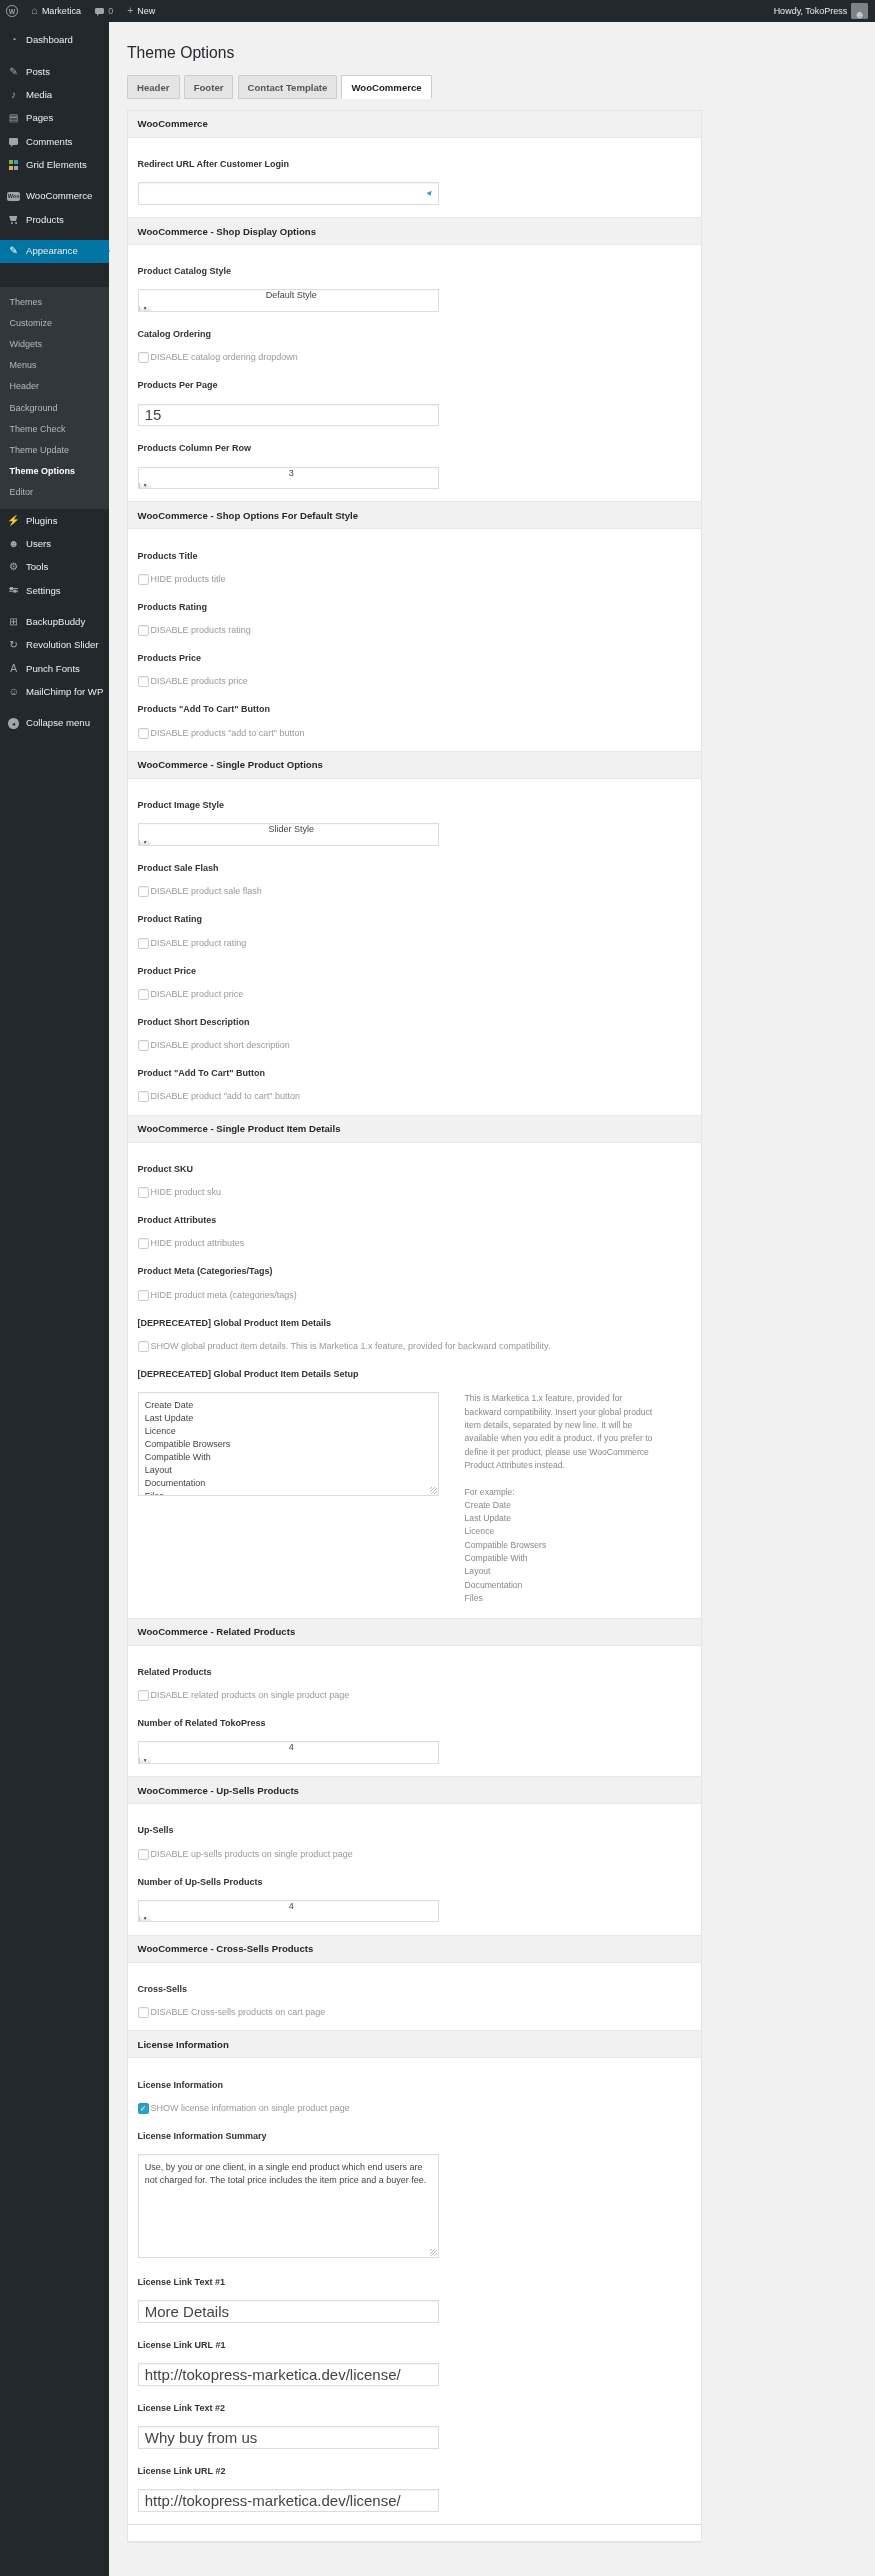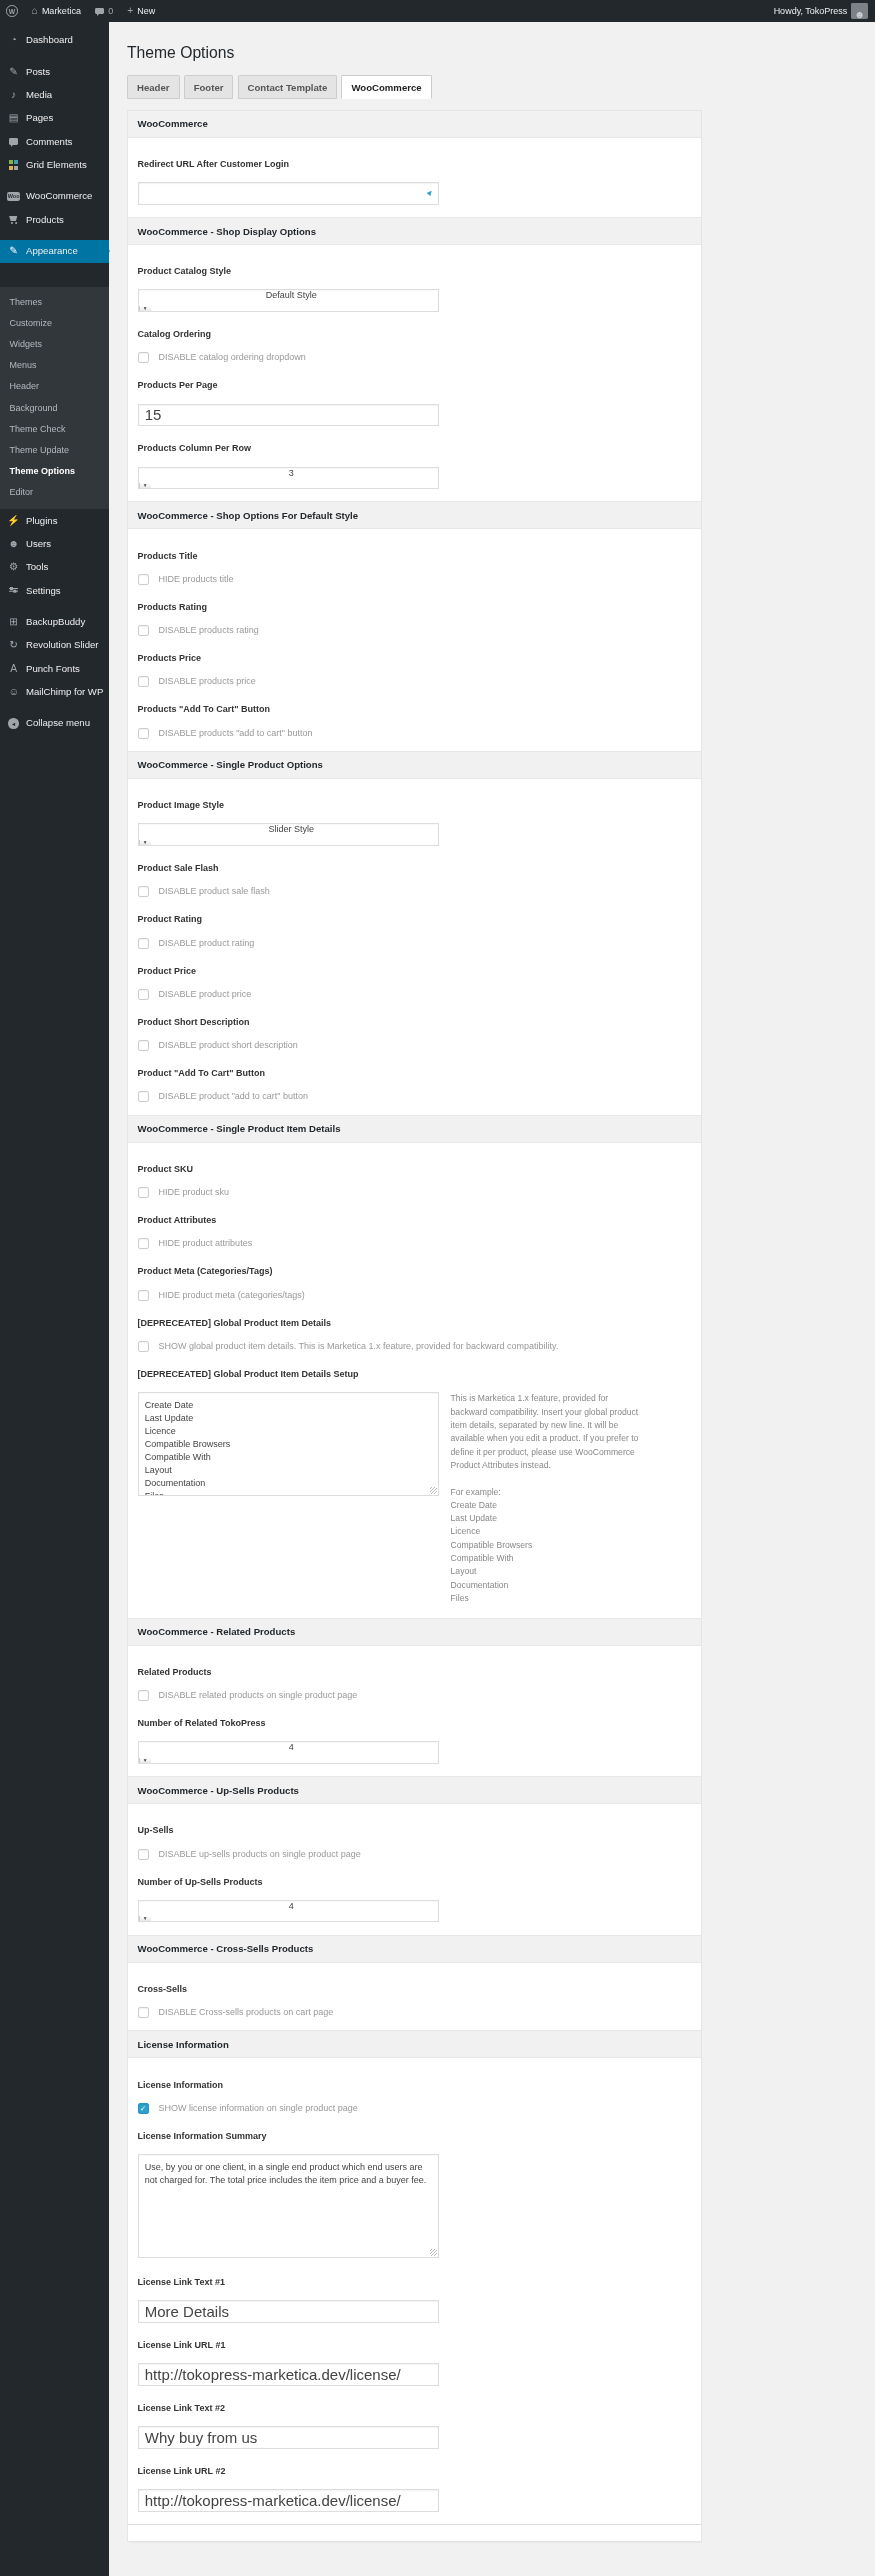--- a/index.html
+++ b/index.html
@@ -81,33 +81,33 @@
   .text-input.no-icon { padding-right:6.2px; }
   .input-wrap { position:relative; width:301px; }
   .input-icon { position:absolute; right:4.8px; top:5.5px; color:#2ea2cc; font-size:8.2px;
                 transform:rotate(-50deg); display:inline-block; }
   .fake-select { width:301px; height:22.6px; border:0.7px solid #ddd; background:#fff; display:flex;
                  align-items:center; cursor:pointer; box-shadow:inset 0 0.7px 1.4px rgba(0,0,0,.04);flex-direction:column; }
   .fake-select .sel-val { flex:1; font-size:9px; color:#444; padding-left:6.2px; }
   .fake-select .sel-btn { width:12.3px; align-self:stretch; border-left:0.7px solid #ccc;
                           background:linear-gradient(#fefefe,#e8e8e8); display:flex; align-items:center;
                           justify-content:center; font-size:4.8px; color:#444; }
-  .cb-row { display:flex; align-items:center; gap:10px; cursor:pointer; }
+  .cb-row { display:flex; align-items:center; gap:2px; cursor:pointer; }
   .cb-box { width:11px; height:11px; min-width:11px; border:0.7px solid #ccc; border-radius:2.1px; background:#fff;
             box-shadow:inset 0 0.7px 1.4px rgba(0,0,0,.07); display:flex; align-items:center; justify-content:center; }
   .cb-box.checked { background:#2ea2cc; border-color:#2694bd; color:#fff; font-size:7.5px; }
   .cb-text { font-size:9px; color:#999; line-height:11px; }
   .ta-wrap { position:relative; display:inline-block; }
   textarea.ta { width:301px; height:104px; border:0.7px solid #ddd; background:#fff; font-size:9px; color:#444;
                 padding:5.5px 6.2px; font-family:"Liberation Sans",sans-serif; resize:none; line-height:1.45;
                 box-shadow:inset 0 0.7px 1.4px rgba(0,0,0,.04); }
   .ta-grip { position:absolute; right:2.1px; bottom:4.1px; width:6.8px; height:6.8px;
              background:repeating-linear-gradient(-45deg,#bbb,#bbb 0.7px,transparent 0.7px,transparent 2.1px); }
   .ta-row { display:flex; align-items:flex-start; }
-  .field-note { width:190px; margin-left:12px; font-size:8.6px; color:#888; line-height:1.55; white-space:pre-line; }
+  .field-note { width:190px; margin-left:26px; font-size:8.6px; color:#888; line-height:1.55; white-space:pre-line; }
 
   .panel-footer { border-top:0.7px solid #ddd; padding:8.2px 9.6px; display:flex; align-items:center;
                   justify-content:space-between; background:#fff; }
 </style>
 </head>
 <body>
 
 <div class="admin-bar">
   <div class="ab-left">
     <div class="ab-item">

